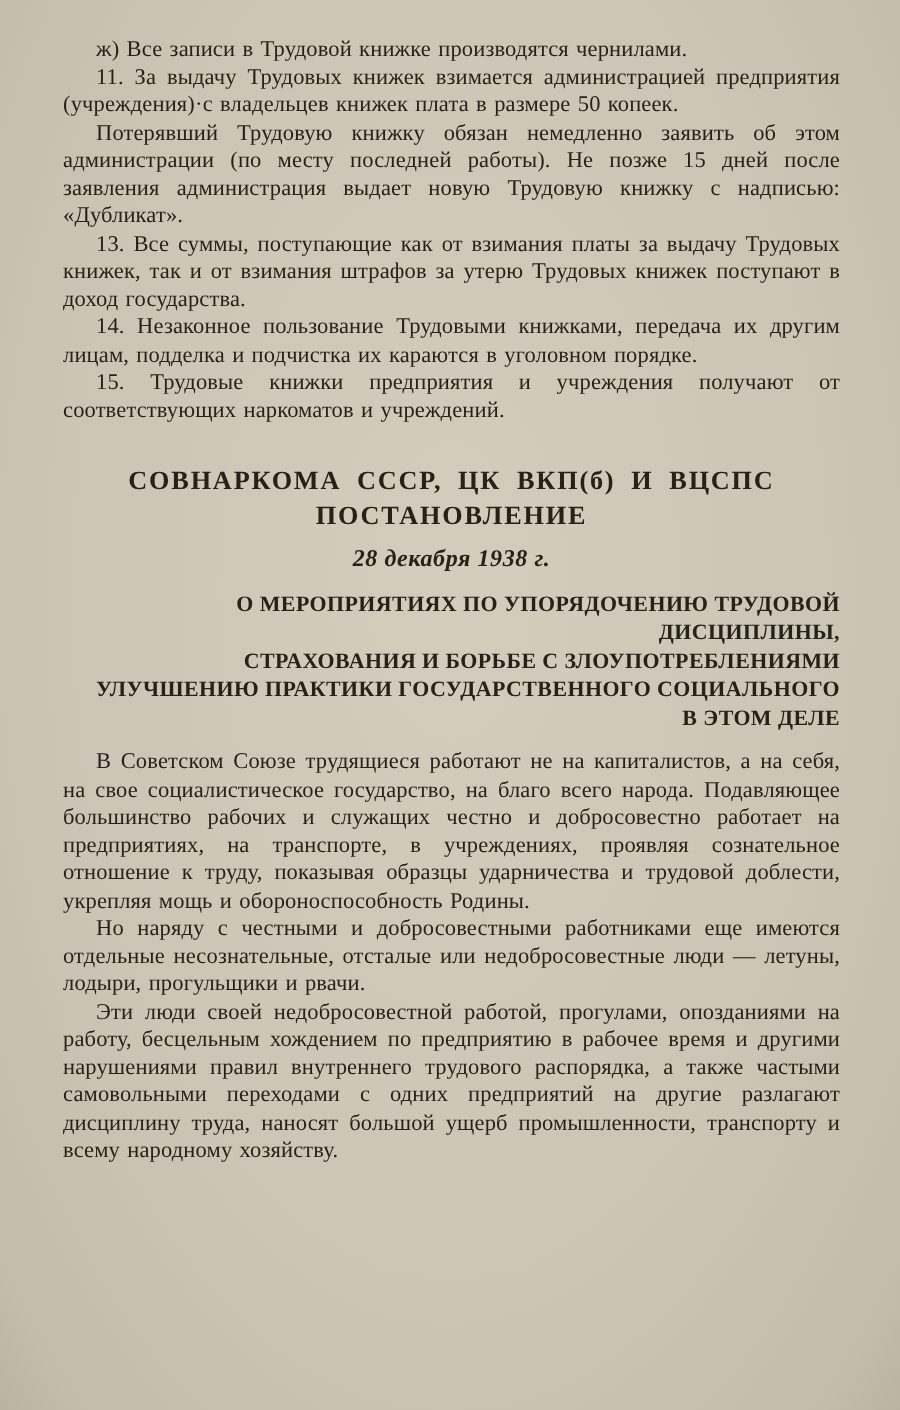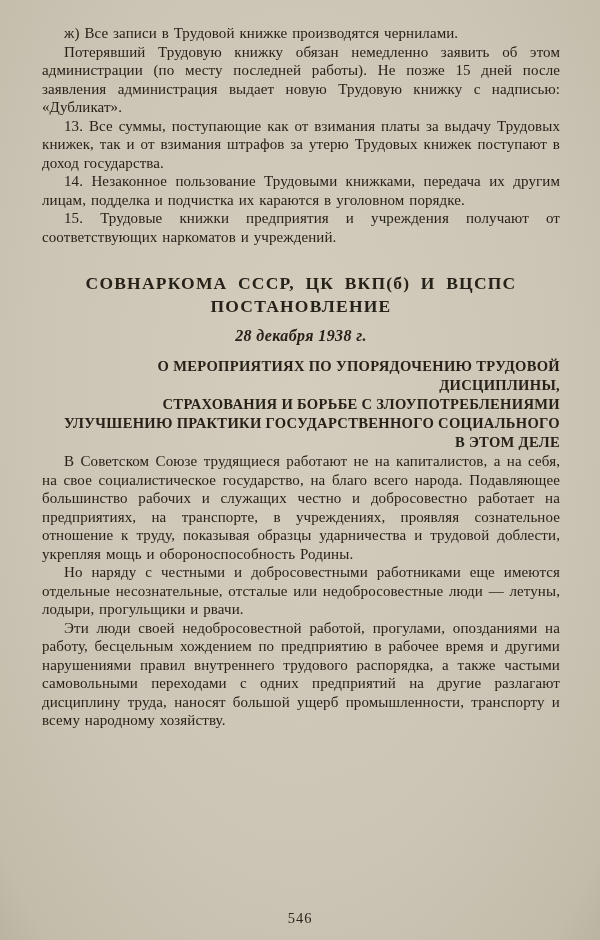--- a/index.html
+++ b/index.html
@@ -49,40 +49,41 @@
 
   .h-subject {
     margin-top: 12px;
     text-align: right;
     font-weight: bold;
     font-size: 14.6px;
     line-height: 19px;
     letter-spacing: 0.3px;
   }
 
-  .decree-paragraphs { }
+  .decree-paragraphs { margin-top: 10px; }
 
   .page-number {
     position: absolute;
     left: 0;
     bottom: 13px;
     width: 100%;
     text-align: center;
     font-size: 14.5px;
     letter-spacing: 1px;
     color: #2a261d;
   }
 </style>
 </head>
 <body>
 
 <div class="page">
 
   <section>
     <p class="body-par">ж) Все записи в Трудовой книжке производятся чернилами.</p>
+    <p class="body-par">11. За выдачу Трудовых книжек взимается администрацией предприятия (учреждения)·с владельцев книжек плата в размере 50 копеек.</p>
     <p class="body-par">Потерявший Трудовую книжку обязан немедленно заявить об этом администрации (по месту последней работы). Не позже 15 дней после заявления администрация выдает новую Трудовую книжку с надписью: «Дубликат».</p>
     <p class="body-par">13. Все суммы, поступающие как от взимания платы за выдачу Трудовых книжек, так и от взимания штрафов за утерю Трудовых книжек поступают в доход государства.</p>
     <p class="body-par">14. Незаконное пользование Трудовыми книжками, передача их другим лицам, подделка и подчистка их караются в уголовном порядке.</p>
     <p class="body-par">15. Трудовые книжки предприятия и учреждения получают от соответствующих наркоматов и учреждений.</p>
   </section>
 
   <section class="decree-block">
     <div class="h-title line2">СОВНАРКОМА СССР, ЦК ВКП(б) И ВЦСПС</div>
     <div class="h-title line1">ПОСТАНОВЛЕНИЕ</div>
     <div class="h-date">28 декабря 1938 г.</div>
@@ -94,15 +95,14 @@
       <div>В ЭТОМ ДЕЛЕ</div>
     </div>
 
     <div class="decree-paragraphs">
       <p class="body-par">В Советском Союзе трудящиеся работают не на капиталистов, а на себя, на свое социалистическое государство, на благо всего народа. Подавляющее большинство рабочих и служащих честно и добросовестно работает на предприятиях, на транспорте, в учреждениях, проявляя сознательное отношение к труду, показывая образцы ударничества и трудовой доблести, укрепляя мощь и обороноспособность Родины.</p>
       <p class="body-par">Но наряду с честными и добросовестными работниками еще имеются отдельные несознательные, отсталые или недобросовестные люди — летуны, лодыри, прогульщики и рвачи.</p>
       <p class="body-par">Эти люди своей недобросовестной работой, прогулами, опозданиями на работу, бесцельным хождением по предприятию в рабочее время и другими нарушениями правил внутреннего трудового распорядка, а также частыми самовольными переходами с одних предприятий на другие разлагают дисциплину труда, наносят большой ущерб промышленности, транспорту и всему народному хозяйству.</p>
     </div>
   </section>
 
-  <div class="page-number">546</div>
 
 </div>
 
 </body></html>

